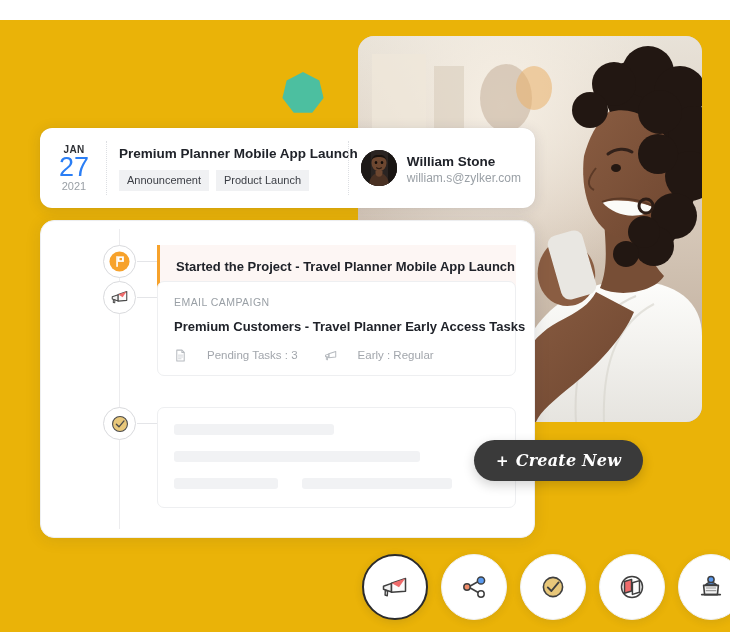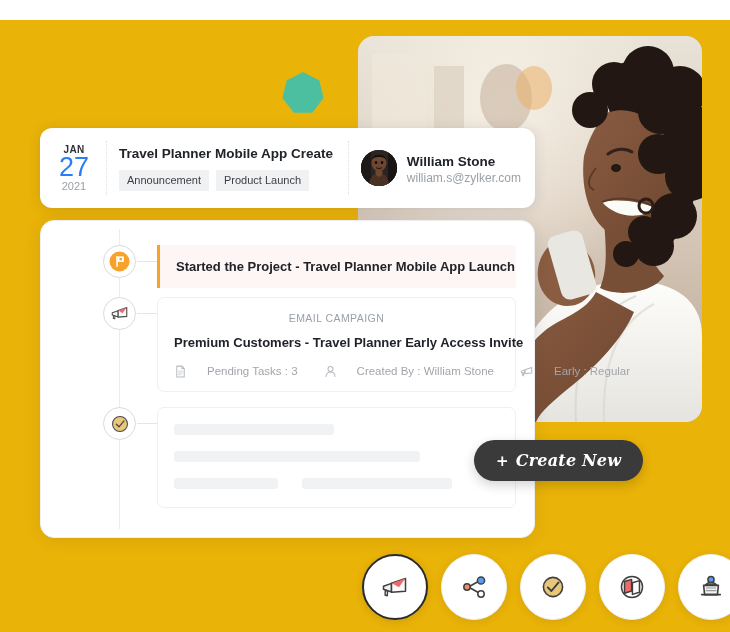--- a/index.html
+++ b/index.html
@@ -158,21 +158,21 @@
     background: #ececee;
   }
   .tl-row {
     position: absolute;
     left: 0;
     right: 0;
     display: flex;
     align-items: flex-start;
   }
   .tl-row.r1 { top: 24px; }
-  .tl-row.r2 { top: 76px; }
+  .tl-row.r2 { top: 60px; }
   .tl-row.r3 { top: 186px; }
 
   .node {
     position: relative;
     flex: 0 0 auto;
     width: 116px;
     display: flex;
     align-items: center;
   }
   .node-circle {
@@ -190,21 +190,21 @@
   .node-connector {
     position: absolute;
     left: 96px;
     top: 16px;
     width: 20px;
     height: 1px;
     background: #e4e5e8;
   }
   .node-circle svg { display: block; }
 
-  .tl-body { flex: 1 1 auto; min-width: 0; margin-right: 18px; text-align: center; }
+  .tl-body { flex: 1 1 auto; min-width: 0; margin-right: 18px; }
 
   
   .banner {
     background: #fdf6f4;
     border-left: 3px solid #f7a22b;
     padding: 13px 16px;
     font-size: 13px;
     font-weight: bold;
     color: #20232a;
     line-height: 17px;
@@ -399,21 +399,21 @@
 
     <div class="date-block">
       <div class="date-mon">JAN</div>
       <div class="date-day">27</div>
       <div class="date-year">2021</div>
     </div>
 
     <div class="vdot"></div>
 
     <div class="meta-mid">
-      <div class="meta-title">Travel Planner Mobile App Create</div>
+      <div class="meta-title">Premium Planner Mobile App Launch</div>
       <div class="chips">
         <span class="chip">Announcement</span>
         <span class="chip">Product Launch</span>
       </div>
     </div>
 
     <div class="vdot"></div>
 
     <div class="meta-user">
       <div class="avatar">
@@ -465,39 +465,32 @@
             <path d="M9.6 7.9 L18.6 4.7 L18.6 14.0 L9.6 14.8 Z" fill="#fbfbfb" stroke="#4a4a4a" stroke-width="1.15" stroke-linejoin="round"></path>
             <path d="M9.8 7.9 L18.4 4.8 L14.3 10.7 Z" fill="#ef6b6b"></path>
             <path d="M4.6 13.0 L6.2 13.4 L6.0 16.6 L4.5 16.2 Z" fill="#f3f3f3" stroke="#4a4a4a" stroke-width="1.05" stroke-linejoin="round"></path>
           </svg>
         </div>
         <div class="node-connector"></div>
       </div>
       <div class="tl-body">
         <div class="camp">
           <div class="camp-kicker">EMAIL CAMPAIGN</div>
-          <div class="camp-title">Premium Customers - Travel Planner Early Access Invite</div>
+          <div class="camp-title">Premium Customers - Travel Planner Early Access Tasks</div>
           <div class="camp-meta">
 
             <div class="mi">
               <svg width="13" height="13" viewBox="0 0 14 14">
                 <path d="M3 1.2 H8.6 L11 3.6 V12.8 H3 Z" fill="none" stroke="#b6babf" stroke-width="1.1" stroke-linejoin="round"></path>
                 <path d="M8.5 1.3 V3.8 H11" fill="none" stroke="#b6babf" stroke-width="1.1" stroke-linejoin="round"></path>
                 <path d="M4.8 6.6 H9.2 M4.8 8.6 H9.2 M4.8 10.5 H7.6" stroke="#cfd3d7" stroke-width="1" stroke-linecap="round"></path>
               </svg>
               <span>Pending Tasks : 3</span>
             </div>
 
-            <div class="mi">
-              <svg width="13" height="13" viewBox="0 0 14 14">
-                <circle cx="7" cy="4.4" r="2.7" fill="none" stroke="#b6babf" stroke-width="1.15"></circle>
-                <path d="M2.2 12.4 C2.2 8.9 4.5 7.6 7 7.6 C9.5 7.6 11.8 8.9 11.8 12.4" fill="none" stroke="#b6babf" stroke-width="1.15" stroke-linecap="round"></path>
-              </svg>
-              <span>Created By : William Stone</span>
-            </div>
 
             <div class="mi">
               <svg width="14" height="13" viewBox="0 0 15 14">
                 <path d="M1.6 6.6 L5.2 5.4 L5.2 9.2 L1.6 8.0 Z" fill="none" stroke="#b6babf" stroke-width="1.1" stroke-linejoin="round"></path>
                 <path d="M5.2 5.2 L12.6 2.6 L12.6 8.6 L5.2 9.3 Z" fill="none" stroke="#b6babf" stroke-width="1.1" stroke-linejoin="round"></path>
                 <path d="M2.6 8.3 L3.9 8.7 L3.7 11.8 L2.5 11.4 Z" fill="none" stroke="#b6babf" stroke-width="1.05" stroke-linejoin="round"></path>
               </svg>
               <span>Early : Regular</span>
             </div>
 

